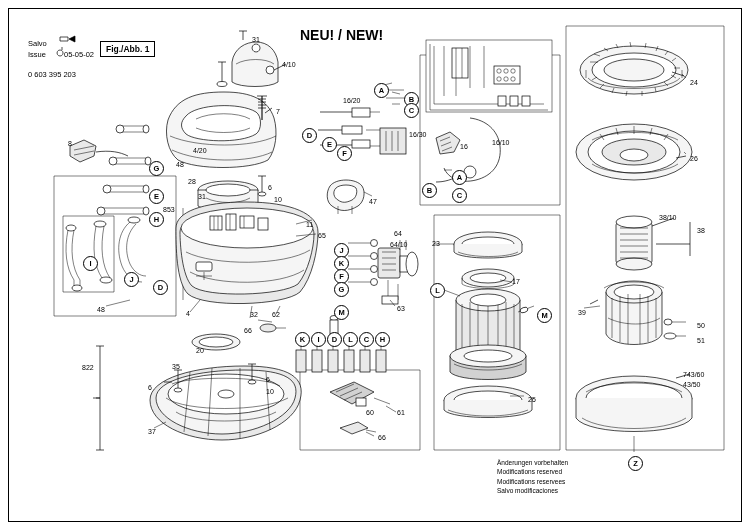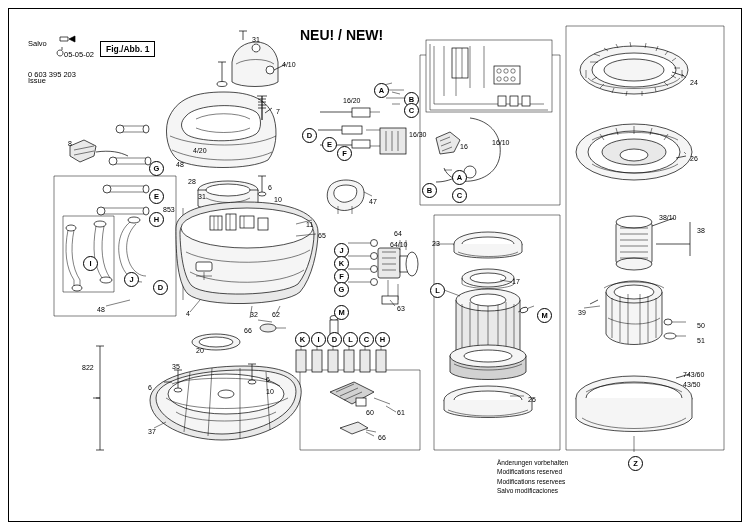--- a/index.html
+++ b/index.html
@@ -24,21 +24,21 @@
   .lt{fill:#f5f5f5;stroke:#000;stroke-width:0.7;}
 </style>
 </head>
 <body>
 
 <div id="sheet">
   <div class="border"></div>
 
   <div class="hdr" style="left:28px;top:30px;margin-top:40px;">0 603 395 203</div>
   <div class="hdr" style="left:28px;top:39px;">Salvo</div>
-  <div class="hdr" style="left:28px;top:50px;margin-top:26px;">Issue</div>
+  <div class="hdr" style="left:28px;top:50px;">Issue</div>
   <div class="hdr" style="left:64px;top:50px;">05-05-02</div>
   <div class="figbox" style="left:100px;top:41px;">Fig./Abb. 1</div>
   <div class="big" style="left:300px;top:27px;">NEU! / NEW!</div>
   <div class="foot" style="left:497px;top:458px;">Änderungen vorbehalten
 Modifications reserved
 Modifications reservees
 Salvo modificaciones</div>
 
   <svg width="750" height="530">
     <defs>

